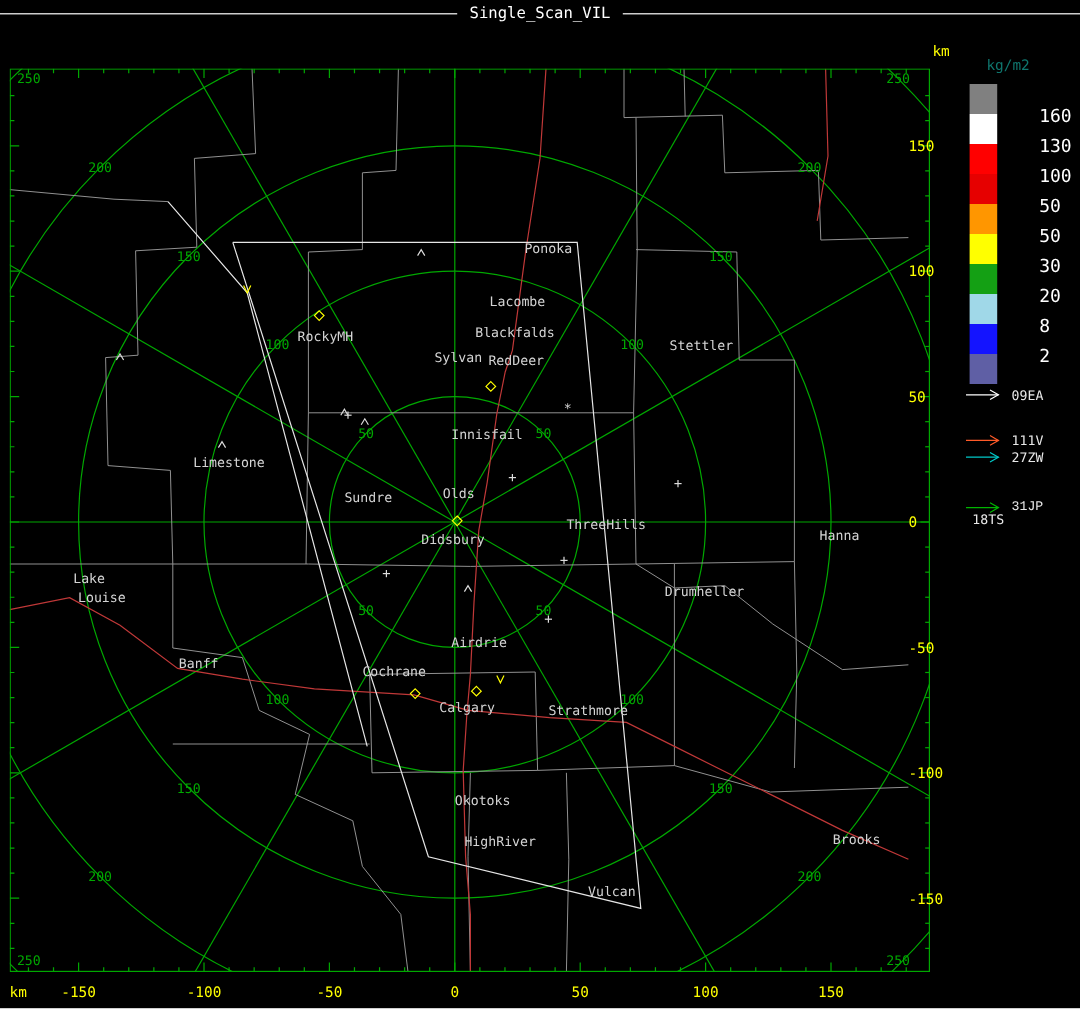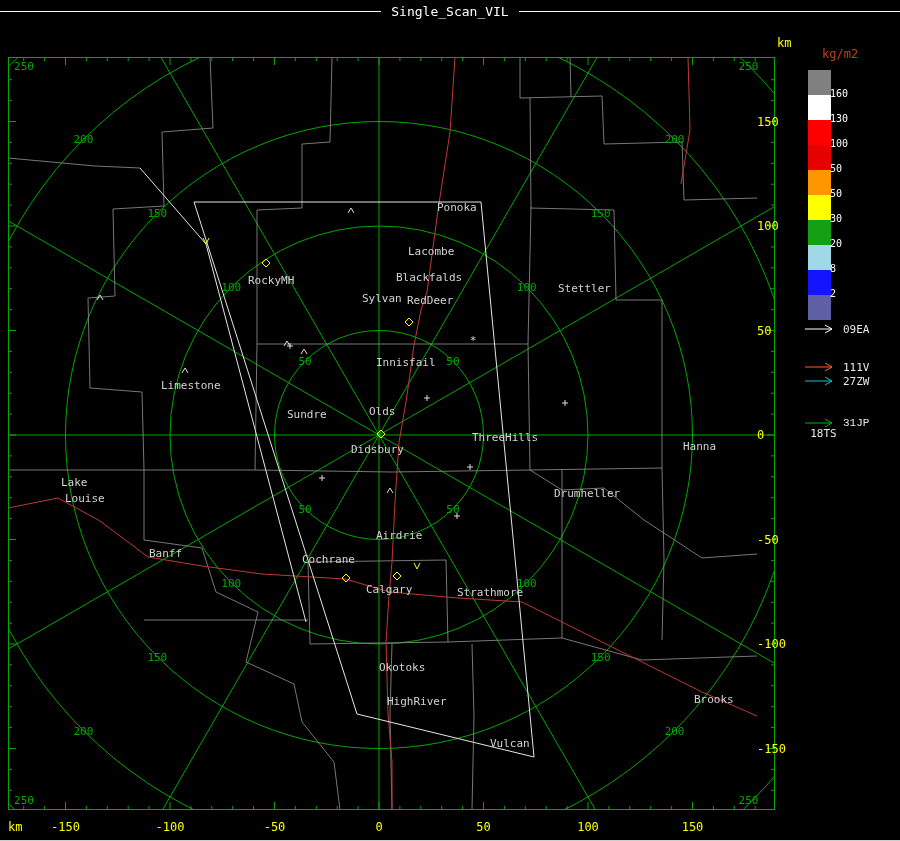--- a/index.html
+++ b/index.html
@@ -8,23 +8,23 @@
   .titlebar{position:absolute;top:0;left:0;width:900px;height:22px;display:flex;align-items:center;}
   .titlebar .rule{flex:1;height:1px;background:#fff;}
   .titlebar .title{padding:0 10px;color:#fff;font-size:13px;white-space:nowrap;}
   .timestamp{position:absolute;top:34px;left:8px;color:#ffff00;font-size:12px;white-space:nowrap;}
   .yunit{position:absolute;top:36px;left:777px;color:#ffff00;font-size:12px;}
   .xunit{position:absolute;top:820px;left:8px;color:#ffff00;font-size:12px;}
   #map-svg{position:absolute;left:8px;top:57px;background:#000;}
   #map-svg text{font-family:"DejaVu Sans Mono","Liberation Mono",monospace;}
   .ylab{position:absolute;left:757px;width:34px;text-align:left;color:#ffff00;font-size:12px;}
   .xlab{position:absolute;top:820px;width:44px;text-align:center;color:#ffff00;font-size:12px;}
-  .cb-unit{position:absolute;top:47px;left:822px;color:#c2410c;font-size:12px;}
+  .cb-unit{position:absolute;top:47px;left:822px;color:#0f766e;font-size:12px;}
   .cb-block{position:absolute;left:808px;width:23px;height:25px;}
-  .cb-tick{position:absolute;left:830px;color:#ffffff;font-size:10px;}
+  .cb-tick{position:absolute;left:866px;color:#ffffff;font-size:15px;}
   .leg-item{position:absolute;left:804px;height:14px;display:flex;align-items:center;color:#e8e8e8;font-size:11px;}
   .leg-item svg{margin-right:5px;display:block;}
   .bottom-line{position:absolute;left:0;bottom:0;width:900px;height:1px;background:#cfcfcf;}
 </style>
 </head>
 <body>
 
 <div id="app">
   <div class="titlebar">
     <div class="rule"></div>

